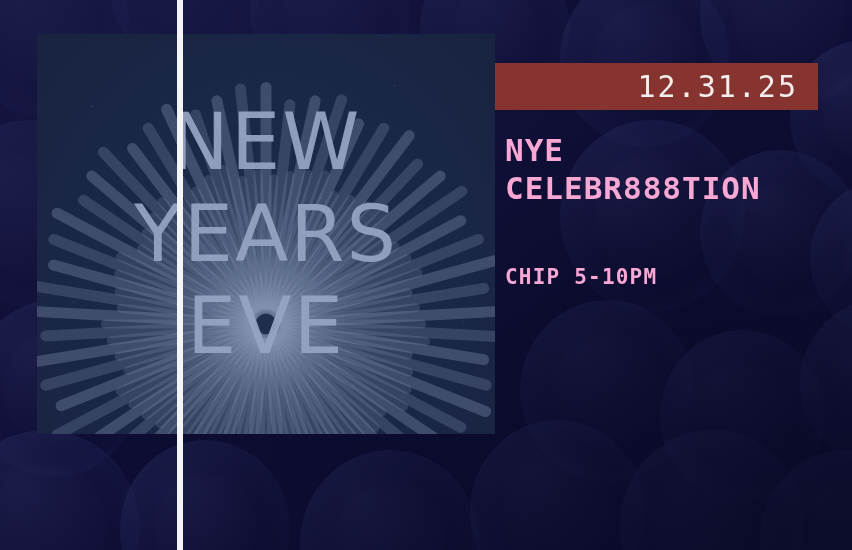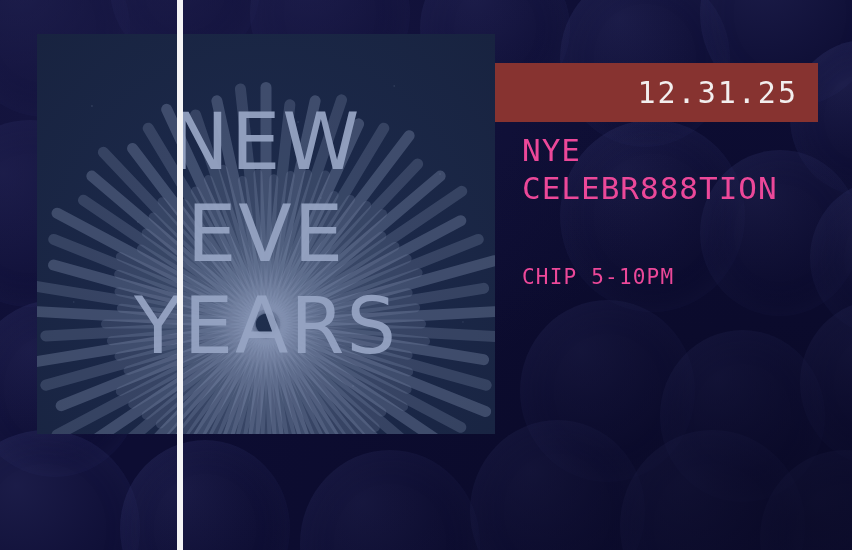--- a/index.html
+++ b/index.html
@@ -112,45 +112,46 @@
   }
   #art-words .word.w2 { margin-top: 4px; }
   #art-words .word.w3 { margin-top: 4px; }
 
   
   #date-banner {
     position: absolute;
     left: 495px;
     top: 63px;
     width: 323px;
-    height: 59px;
+    height: 47px;
     background: #873330;
     z-index: 5;
     display: flex;
     align-items: center;
     justify-content: flex-end;
     box-sizing: border-box;
     padding-right: 20px;
   }
   #date-text {
     color: #f2eeee;
     font-size: 30px;
     letter-spacing: 2px;
     font-weight: 400;
     line-height: 1;
   }
 
   
   #copy {
     position: absolute;
-    left: 522px;
+    left: 505px;
     top: 132px;
     width: 320px;
     z-index: 5;
-    color: #ec4899;
+    color: #f9a8d4;
+    font-weight: bold;
   }
   #headline {
     font-size: 31px;
     line-height: 1.22;
     letter-spacing: 1px;
     white-space: pre-line;
   }
   #blurb {
     margin-top: 32px;
     font-size: 21px;
@@ -313,22 +314,22 @@
           <rect x="224.5" y="135" width="9" height="145" rx="4.5" fill="#8795b6" opacity="0.22" transform="rotate(332.0689655172414 229 290)"></rect>
           <rect x="224.5" y="130" width="9" height="150" rx="4.5" fill="#8795b6" opacity="0.22" transform="rotate(338.2758620689655 229 290)"></rect>
           <rect x="224.5" y="125" width="9" height="155" rx="4.5" fill="#8795b6" opacity="0.22" transform="rotate(344.48275862068965 229 290)"></rect>
           <rect x="224.5" y="140" width="9" height="140" rx="4.5" fill="#8795b6" opacity="0.22" transform="rotate(350.68965517241384 229 290)"></rect>
           <rect x="224.5" y="135" width="9" height="145" rx="4.5" fill="#8795b6" opacity="0.22" transform="rotate(356.89655172413796 229 290)"></rect>
         </g>
       </svg>
     <div id="art-noise"></div>
     <div id="art-words">
       <span class="word w1">NEW</span>
+      <span class="word w2">YEARS</span>
       <span class="word w3">EVE</span>
-      <span class="word w2">YEARS</span>
     </div>
   </div>
 
   <div id="divider"></div>
 
   <div id="date-banner">
     <span id="date-text">12.31.25</span>
   </div>
 
   <div id="copy">

